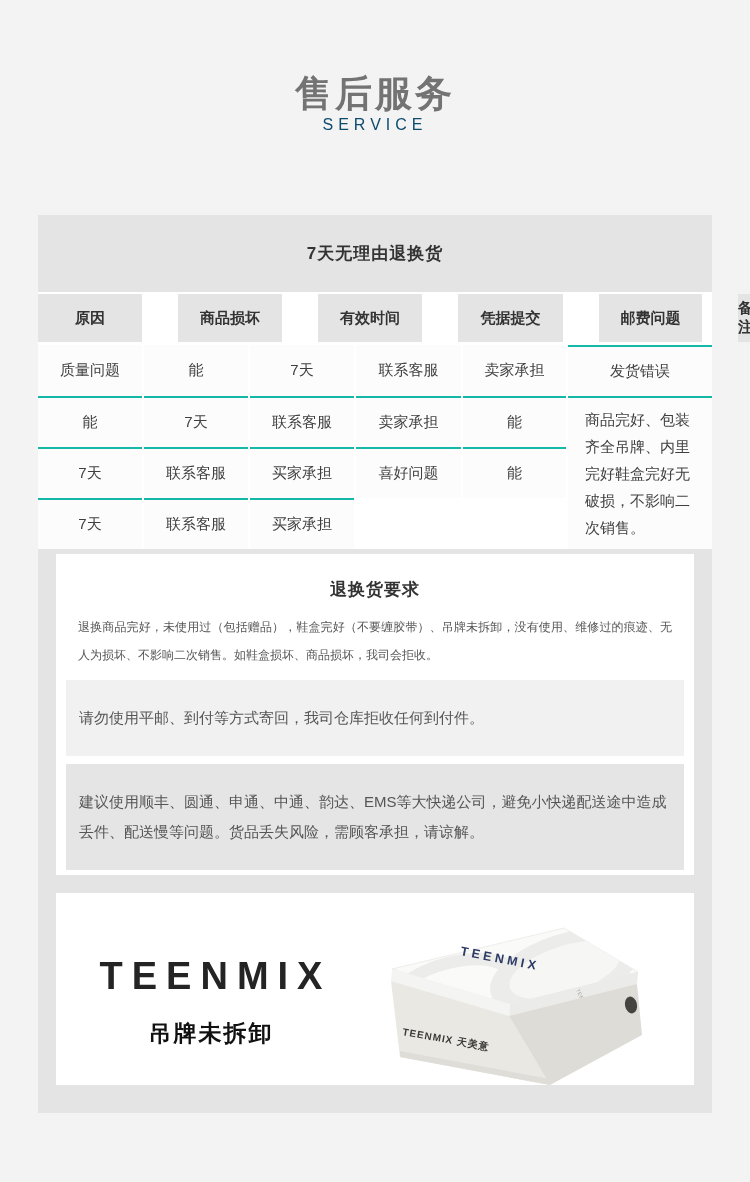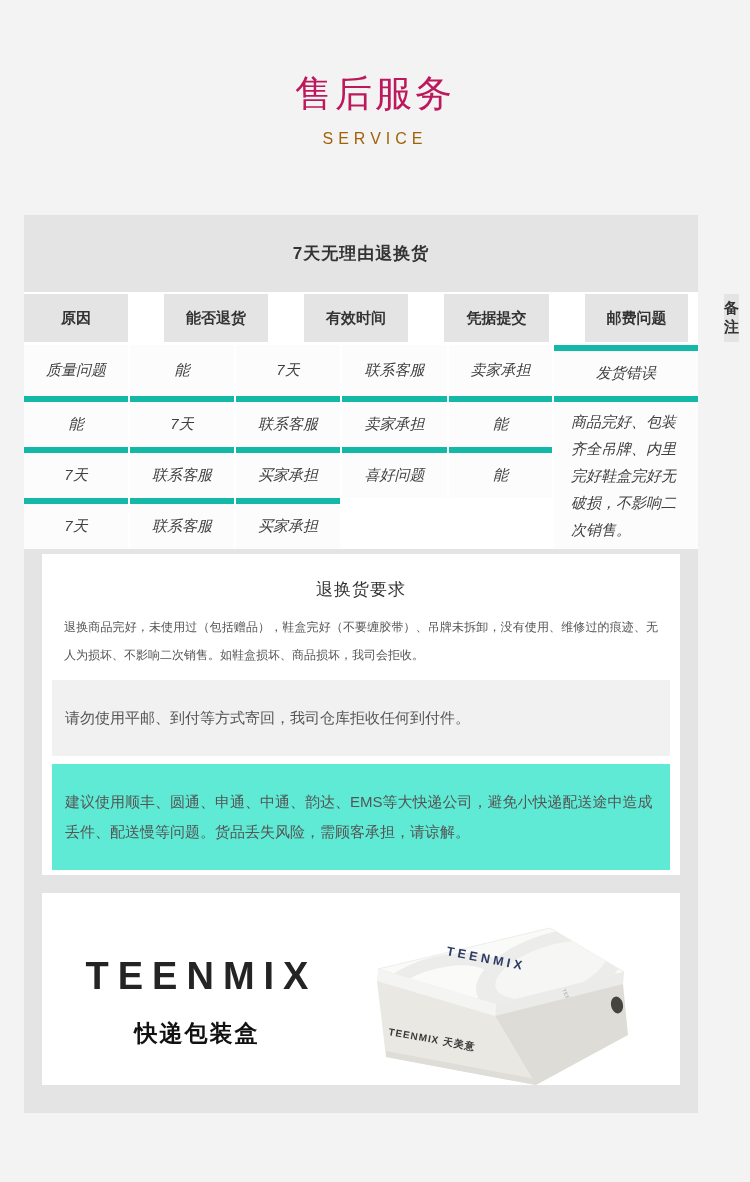--- a/index.html
+++ b/index.html
@@ -4,26 +4,26 @@
 <style>
   html,body{margin:0;padding:0;}
   body{
     width:750px;height:1182px;position:relative;overflow:hidden;
     background:#f3f3f3;
     font-family:"Liberation Sans","DejaVu Sans",sans-serif;
     -webkit-font-smoothing:antialiased;
   }
   
   .page-header{padding-top:72px;text-align:center;}
-  .page-title{font-size:37px;font-weight:normal;color:#be185d;letter-spacing:3px;line-height:1.2;}
-  .page-subtitle{margin-top:14px;font-size:16px;color:#a16207;letter-spacing:5px;}
+  .page-title{font-size:37px;font-weight:bold;color:#737373;letter-spacing:3px;line-height:1.2;}
+  .page-subtitle{font-size:16px;color:#0c4a6e;letter-spacing:5px;}
 
   
   .frame{
-    position:absolute;left:24px;top:215px;width:674px;height:898px;
+    position:absolute;left:38px;top:215px;width:674px;height:898px;
     background:#e4e4e4;
   }
 
   
   .table-wrap{background:#ffffff;}
   .tbl-title{
     height:77px;background:#e4e4e4;
     display:flex;align-items:center;justify-content:center;
     font-size:17px;font-weight:bold;color:#333;letter-spacing:1px;
   }
@@ -31,54 +31,54 @@
     display:grid;
     grid-template-columns:104px 104px 104px 105px 103px 1fr;
     column-gap:2px;
   }
   .tbl-head{margin-top:2px;gap:36px;}
   .tbl-head .hcell{
     height:48px;background:#e4e4e4;
     display:flex;align-items:center;justify-content:center;
     font-size:15px;font-weight:bold;color:#333;
   }
-  .tbl-body{margin-top:3px;grid-auto-rows:51px;font-style:italic;}
+  .tbl-body{margin-top:3px;grid-auto-rows:51px;}
   .cell{
     background:#fcfcfc;
     display:flex;align-items:center;justify-content:center;
     font-size:15px;color:#3f3f3f;
   }
-  .cell.bt{border-top:6px solid #14b8a6;}
+  .cell.bt{border-top:2px solid #14b8a6;}
   .cell.remark-merged{
     grid-column:6;grid-row:2/5;
     justify-content:flex-start;text-align:left;
     padding:9px 17px;line-height:27px;
   }
   .cell.remark-merged .inner{display:block;}
 
   
   .content-box{
     margin:5px 18px 0;background:#ffffff;
     padding-bottom:5px;
   }
   .req-title{
     padding-top:24px;text-align:center;
-    font-size:17px;font-weight:normal;color:#333;letter-spacing:1px;
+    font-size:17px;font-weight:bold;color:#333;letter-spacing:1px;
   }
   .req-p1{
     margin:12px 22px 0;
     font-size:12px;color:#555;line-height:28px;text-align:justify;
   }
   .strip{
     margin:11px 10px 0;
     font-size:15px;color:#555;line-height:30px;
     padding:23px 13px;
   }
   .strip.s1{background:#f1f1f1;}
-  .strip.s2{background:#5eead4;margin-top:8px;}
+  .strip.s2{background:#e5e5e5;margin-top:8px;}
 
   
   .pack-box{
     margin:18px 18px 0;background:#ffffff;height:192px;
     position:relative;
   }
   .brand-col{
     position:absolute;left:0;top:62px;width:310px;text-align:center;
   }
   .brand-logo{
@@ -99,21 +99,21 @@
   <div class="page-subtitle">SERVICE</div>
 </div>
 
 <div class="frame">
 
   <div class="table-wrap">
     <div class="tbl-title">7天无理由退换货</div>
 
     <div class="tbl-grid tbl-head">
       <div class="hcell">原因</div>
-      <div class="hcell">能否退货</div>
+      <div class="hcell">商品损坏</div>
       <div class="hcell">有效时间</div>
       <div class="hcell">凭据提交</div>
       <div class="hcell">邮费问题</div>
       <div class="hcell">备注</div>
     </div>
 
     <div class="tbl-grid tbl-body">
 
       <div class="cell">质量问题</div>
       <div class="cell">能</div>
@@ -147,21 +147,21 @@
   <div class="content-box">
     <div class="req-title">退换货要求</div>
     <div class="req-p1">退换商品完好，未使用过（包括赠品），鞋盒完好（不要缠胶带）、吊牌未拆卸，没有使用、维修过的痕迹、无人为损坏、不影响二次销售。如鞋盒损坏、商品损坏，我司会拒收。</div>
     <div class="strip s1">请勿使用平邮、到付等方式寄回，我司仓库拒收任何到付件。</div>
     <div class="strip s2">建议使用顺丰、圆通、申通、中通、韵达、EMS等大快递公司，避免小快递配送途中造成丢件、配送慢等问题。货品丢失风险，需顾客承担，请谅解。</div>
   </div>
 
   <div class="pack-box">
     <div class="brand-col">
       <div class="brand-logo">TEENMIX</div>
-      <div class="brand-caption">快递包装盒</div>
+      <div class="brand-caption">吊牌未拆卸</div>
     </div>
 
     <svg class="shoebox-svg" width="300" height="200" viewBox="0 0 300 200">
       <defs>
         <clipPath id="lidClip">
           <polygon points="32,74 204,33 278,77 150,109"></polygon>
         </clipPath>
       </defs>
 
       <polygon points="32,74 204,33 278,77 150,109" fill="#fafaf8" stroke="#ededeb" stroke-width="1"></polygon>

